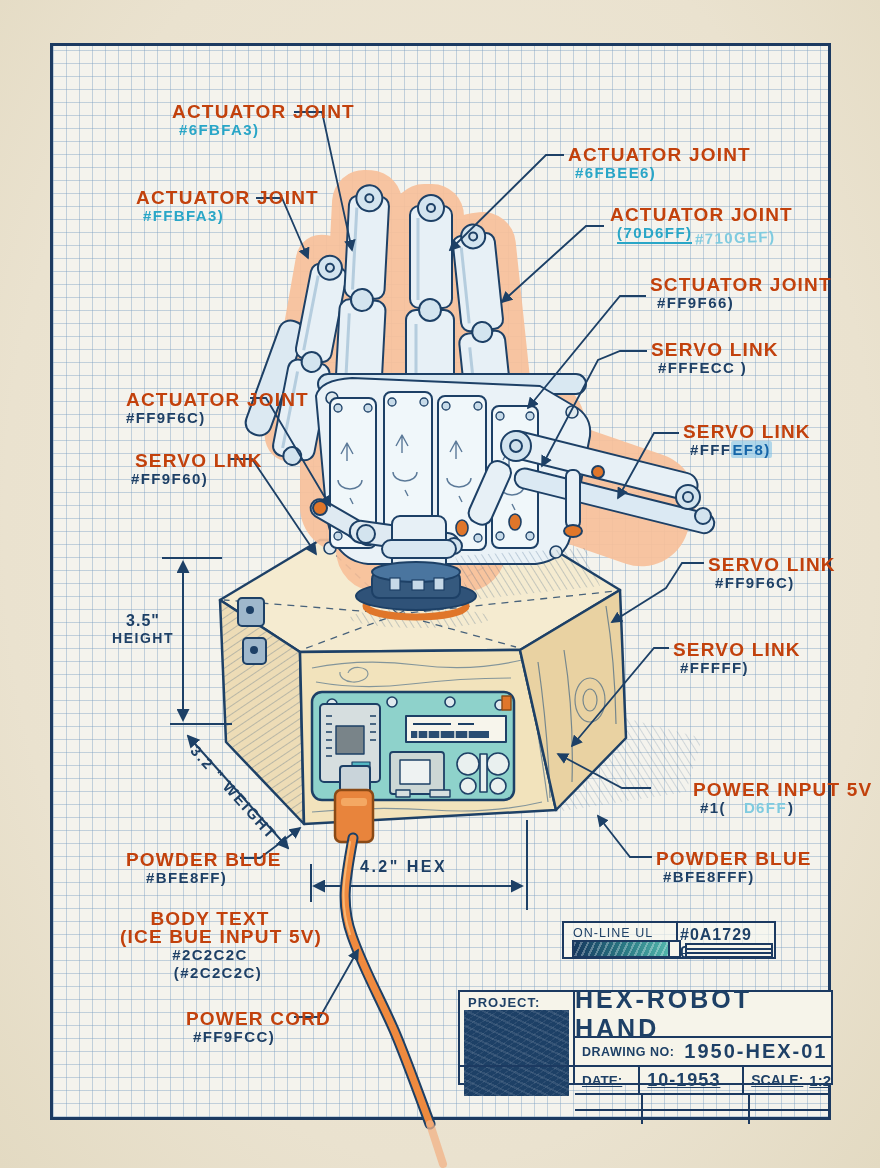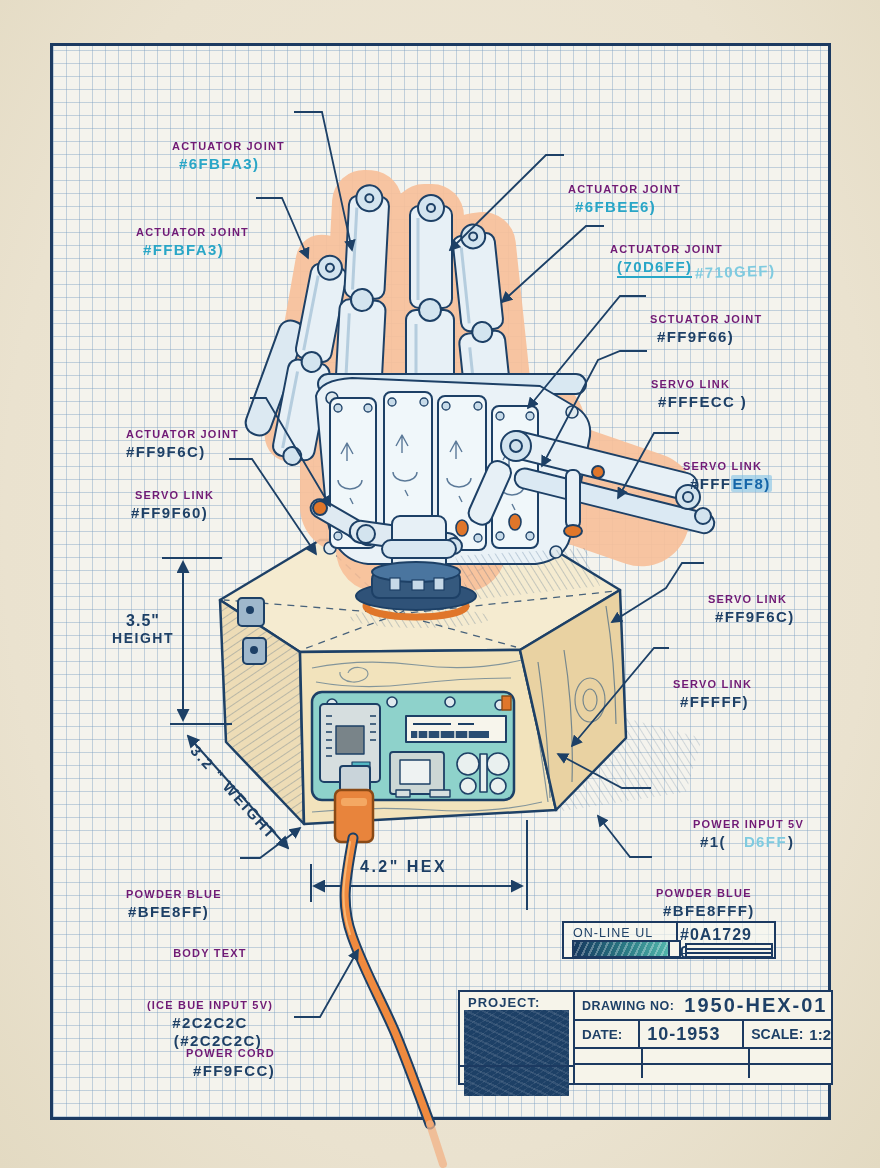--- a/index.html
+++ b/index.html
@@ -15,21 +15,21 @@
     position:absolute;left:50px;top:43px;width:781px;height:1077px;
     border:3px solid #1c3a61;box-sizing:border-box;
     background-color:#f4f3ed;
     background-image:
       repeating-linear-gradient(0deg, rgba(122,158,193,.42) 0 1px, transparent 1px 13px),
       repeating-linear-gradient(90deg, rgba(122,158,193,.42) 0 1px, transparent 1px 13px);
   }
   svg.art{position:absolute;left:0;top:0;pointer-events:none;}
   
   .callout{position:absolute;font-weight:700;line-height:18px;white-space:nowrap;}
-  .c-title{font-size:11px;letter-spacing:1.2px;color:#701a75;margin-top:34px;}
+  .c-title{font-size:19px;letter-spacing:1.2px;color:#c2410c;}
   .c-code{font-size:15px;letter-spacing:1.4px;color:#1e4066;margin-left:7px;}
   .cyan{color:#29a6c7;}
   .cyan-light{color:#7fcbe0;}
   .ul{border-bottom:2px solid #29a6c7;padding-bottom:1px;}
   .shift{display:inline-block;transform:translateY(5px) rotate(-2deg);margin-left:3px;}
   .overwrite{color:#1565a8;background:rgba(120,190,230,.55);border-radius:2px;margin-left:0;padding:0 1px;}
   .center{text-align:center;}
   .dim{position:absolute;font-weight:700;color:#1e4066;}
   .struck{text-decoration:line-through;}
   
@@ -56,21 +56,21 @@
     background-image:
       repeating-linear-gradient(25deg, rgba(255,255,255,.10) 0 2px, transparent 2px 7px),
       repeating-linear-gradient(-35deg, rgba(255,255,255,.07) 0 1px, transparent 1px 5px);}
   .tb-left-bottom{position:absolute;left:0;bottom:0;width:100%;height:18px;border-top:2px solid #1c3a61;box-sizing:border-box;}
   .tb-right{position:absolute;left:115px;top:0;right:0;bottom:0;}
   .tb-row1{height:44px;border-bottom:2px solid #1c3a61;display:flex;align-items:center;justify-content:center;}
   .tb-title{font-size:25px;font-weight:700;letter-spacing:3px;}
   .tb-row2{height:27px;border-bottom:2px solid #1c3a61;display:flex;align-items:center;padding-left:7px;}
   .tb-dnl{font-size:12.5px;font-weight:700;letter-spacing:.5px;}
   .tb-dn{font-size:20px;font-weight:700;letter-spacing:2px;margin-left:10px;text-align:center;}
-  .tb-row3{height:26px;border-bottom:2px solid #1c3a61;display:flex;}
+  .tb-row3{height:26px;border-bottom:2px solid #1c3a61;display:flex;text-decoration:underline;}
   .tb-cell{box-sizing:border-box;display:flex;align-items:center;padding-left:7px;font-weight:700;}
   .tb-c1{width:66px;border-right:2px solid #1c3a61;font-size:13.5px;}
   .tb-c2{width:105px;border-right:2px solid #1c3a61;font-size:18px;letter-spacing:1px;}
   .tb-c3{flex:1;font-size:14px;}
   .tb-c3 .v{margin-left:6px;font-size:15px;}
   .tb-row4,.tb-row5{height:14px;border-bottom:2px solid #1c3a61;position:relative;}
   .tb-row5{border-bottom:none;height:13px;}
   .tb-vd1{position:absolute;left:66px;top:0;bottom:0;border-left:2px solid #1c3a61;}
   .tb-vd2{position:absolute;left:173px;top:0;bottom:0;border-left:2px solid #1c3a61;}
 </style>
@@ -395,21 +395,21 @@
   <div>
     <span class="c-code">#1(</span><span class="c-code cyan-light" style="margin-left:18px">D6FF</span><span class="c-code" style="margin-left:1px">)</span>
   </div>
 </div>
 <div class="callout" style="left:656px;top:850px">
   <div class="c-title">POWDER BLUE</div>
   <div class="c-code">#BFE8FFF)</div>
 </div>
 <div class="callout" style="left:126px;top:851px">
   <div class="c-title">POWDER BLUE</div>
-  <div class="c-code" style="margin-left:2px">#BFE8FF)</div>
+  <div class="c-code" style="margin-left:20px">#BFE8FF)</div>
 </div>
 <div class="callout center" style="left:120px;top:910px;width:180px">
   <div class="c-title">BODY TEXT</div>
   <div class="c-title">(ICE BUE INPUT 5V)</div>
   <div class="c-code" style="margin-left:0">#2C2C2C</div>
   <div class="c-code" style="margin-left:16px">(#2C2C2C)</div>
 </div>
 <div class="callout" style="left:186px;top:1010px">
   <div class="c-title">POWER CORD</div>
   <div class="c-code">#FF9FCC)</div>
@@ -434,20 +434,23 @@
   <div class="bar-stripe"></div>
 </div>
 
 <div class="tblock">
   <div class="tb-left">
     <div class="tb-project-label">PROJECT:</div>
     <div class="tb-navy"></div>
     <div class="tb-left-bottom"></div>
   </div>
   <div class="tb-right">
+    <div class="tb-row1">
+      <span class="tb-title">HEX-ROBOT HAND</span>
+    </div>
     <div class="tb-row2">
       <span class="tb-dnl">DRAWING NO:</span>
       <span class="tb-dn">1950-HEX-01</span>
     </div>
     <div class="tb-row3">
       <div class="tb-cell tb-c1">DATE:</div>
       <div class="tb-cell tb-c2">10-1953</div>
       <div class="tb-cell tb-c3">
         <span>SCALE:</span>
         <span class="v">1:2</span>

